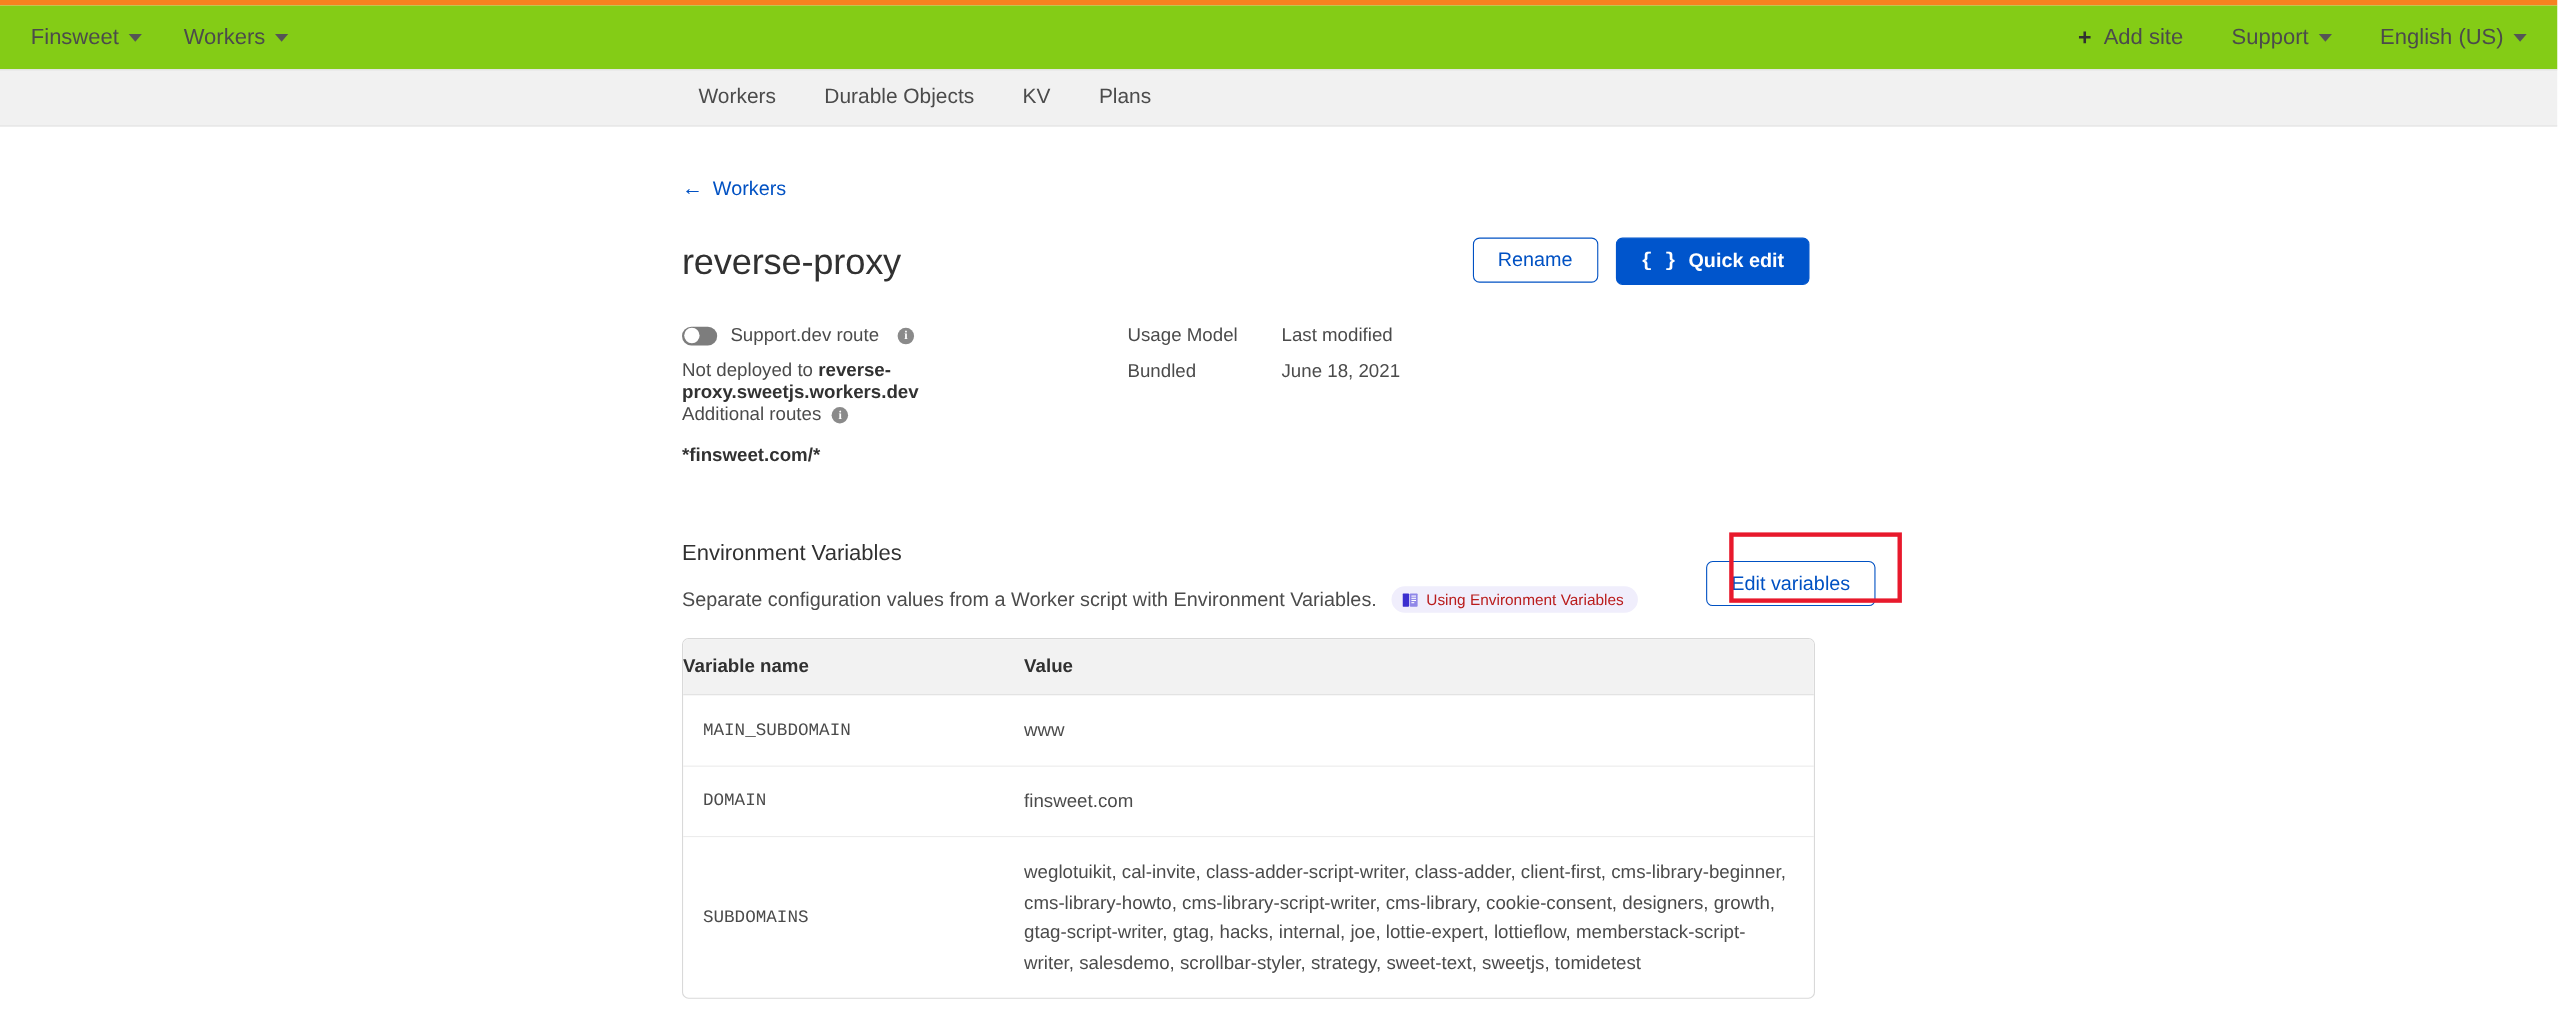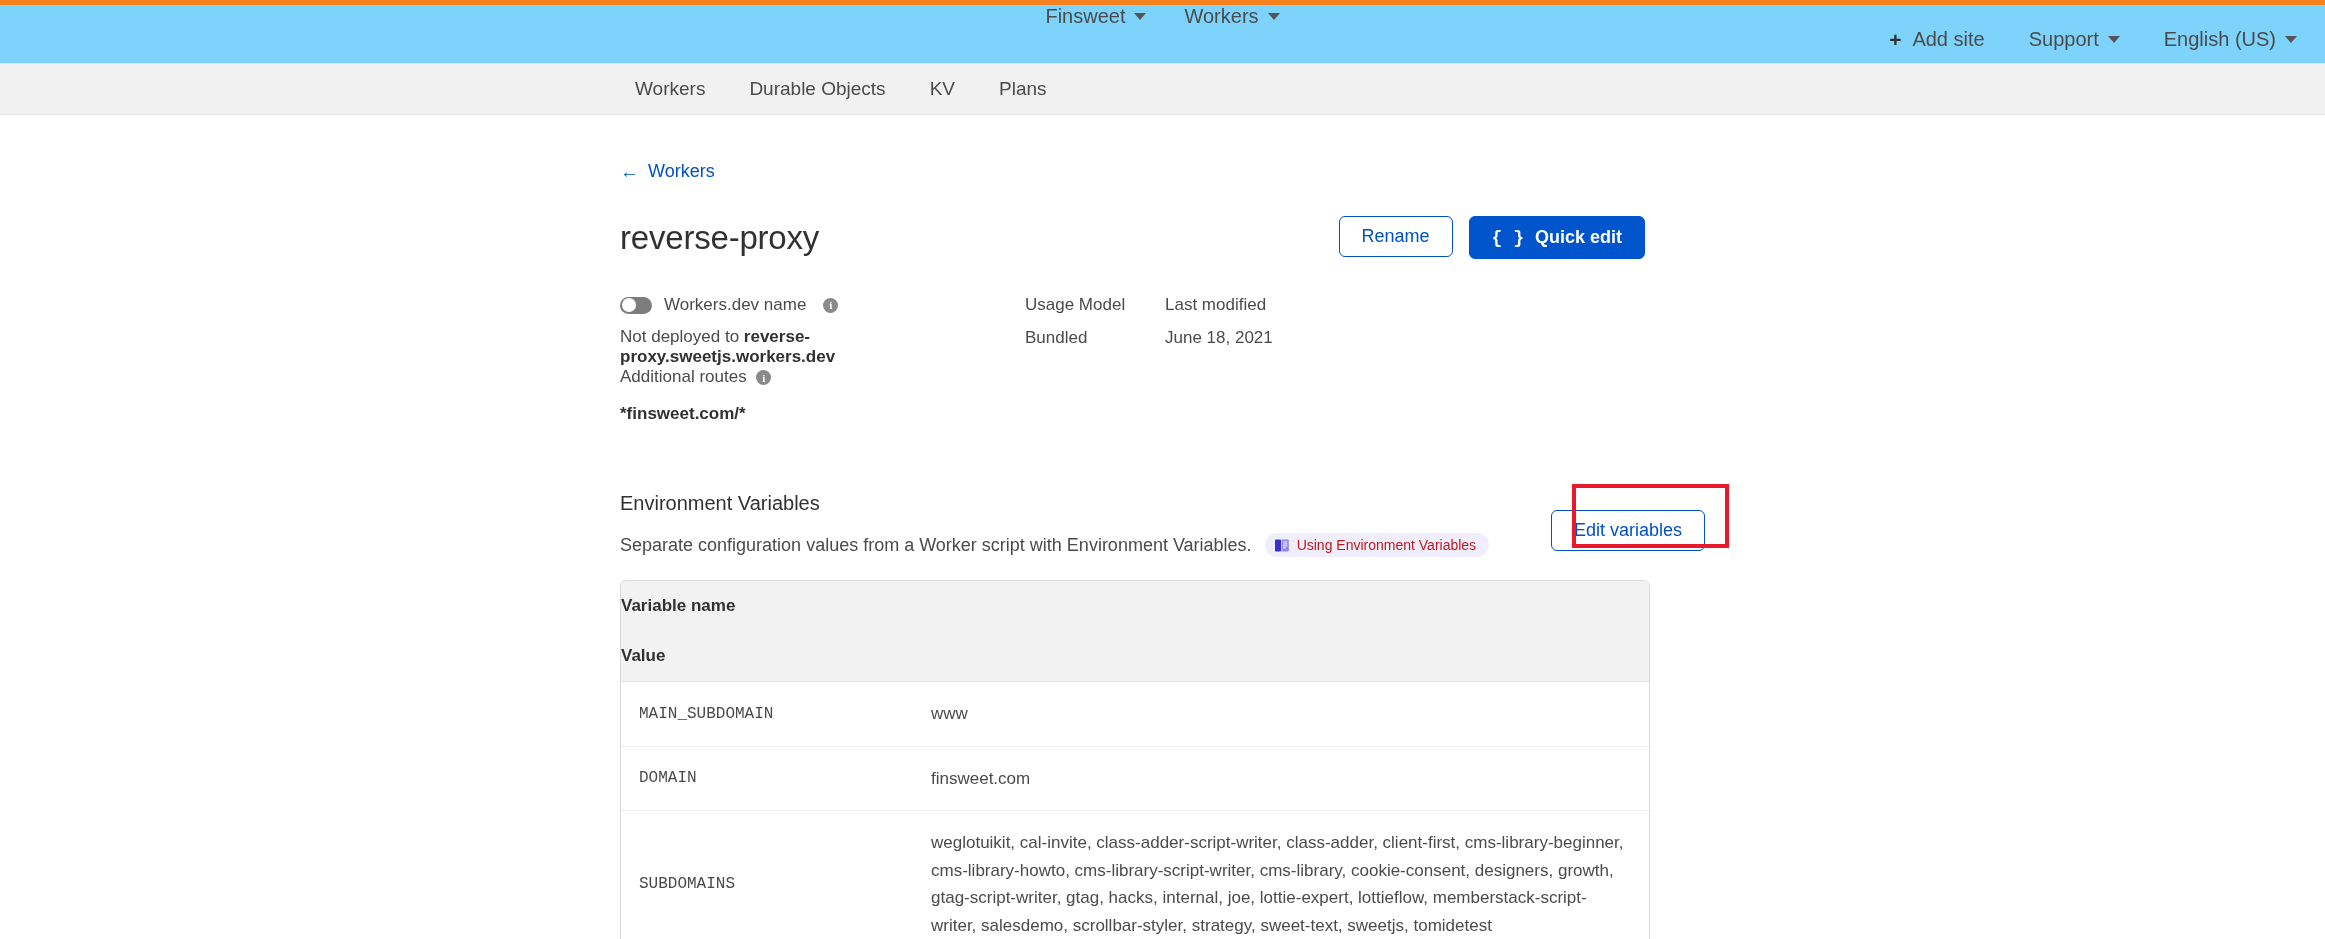--- a/index.html
+++ b/index.html
@@ -17,22 +17,21 @@
     background: #f6821f;
     width: 100%;
   }
 
   
   .topbar {
     height: 58px;
     display: flex;
     align-items: center;
     padding: 0 28px;
-    background: #7dd3fc;
-    flex-direction: column;
+    background: #84cc16;
   }
   .topbar-left { display: flex; align-items: center; gap: 38px; }
   .topbar-right { margin-left: auto; display: flex; align-items: center; gap: 44px; }
   .nav-item {
     display: flex; align-items: center; gap: 9px;
     font-size: 20px; color: #4b4b4b; cursor: pointer;
     white-space: nowrap;
   }
   .caret {
     width: 0; height: 0;
@@ -230,21 +229,20 @@
     width: 1030px;
     border: 1px solid #d9d9d9;
     border-radius: 6px;
     overflow: hidden;
     background: #fff;
   }
   .var-row { display: flex; }
   .var-head {
     background: #f2f2f2;
     border-bottom: 1px solid #e2e2e2;
-    flex-direction: column;
   }
   .var-head .c1, .var-head .c2 {
     font-size: 17px;
     font-weight: 700;
     color: #313131;
     padding: 15px 0;
   }
   .c1 { width: 310px; padding-left: 18px; flex: none; }
   .c2 { flex: 1; padding-right: 20px; }
   .var-body-row { border-bottom: 1px solid #ececec; }
@@ -325,21 +323,21 @@
         <span class="brace-icon">{ }</span>
         <span>Quick edit</span>
       </button>
     </div>
   </div>
 
   <div class="meta-grid">
     <div class="meta-col-routes">
       <div class="toggle-row">
         <div class="toggle"></div>
-        <span class="meta-label">Workers.dev name</span>
+        <span class="meta-label">Support.dev route</span>
         <span class="info-icon">i</span>
       </div>
       <div class="deploy-line">
         <span>Not deployed to</span>
         <b>reverse-proxy.sweetjs.workers.dev</b>
       </div>
       <div class="additional-routes">
         <span>Additional routes</span>
         <span class="info-icon">i</span>
       </div>

